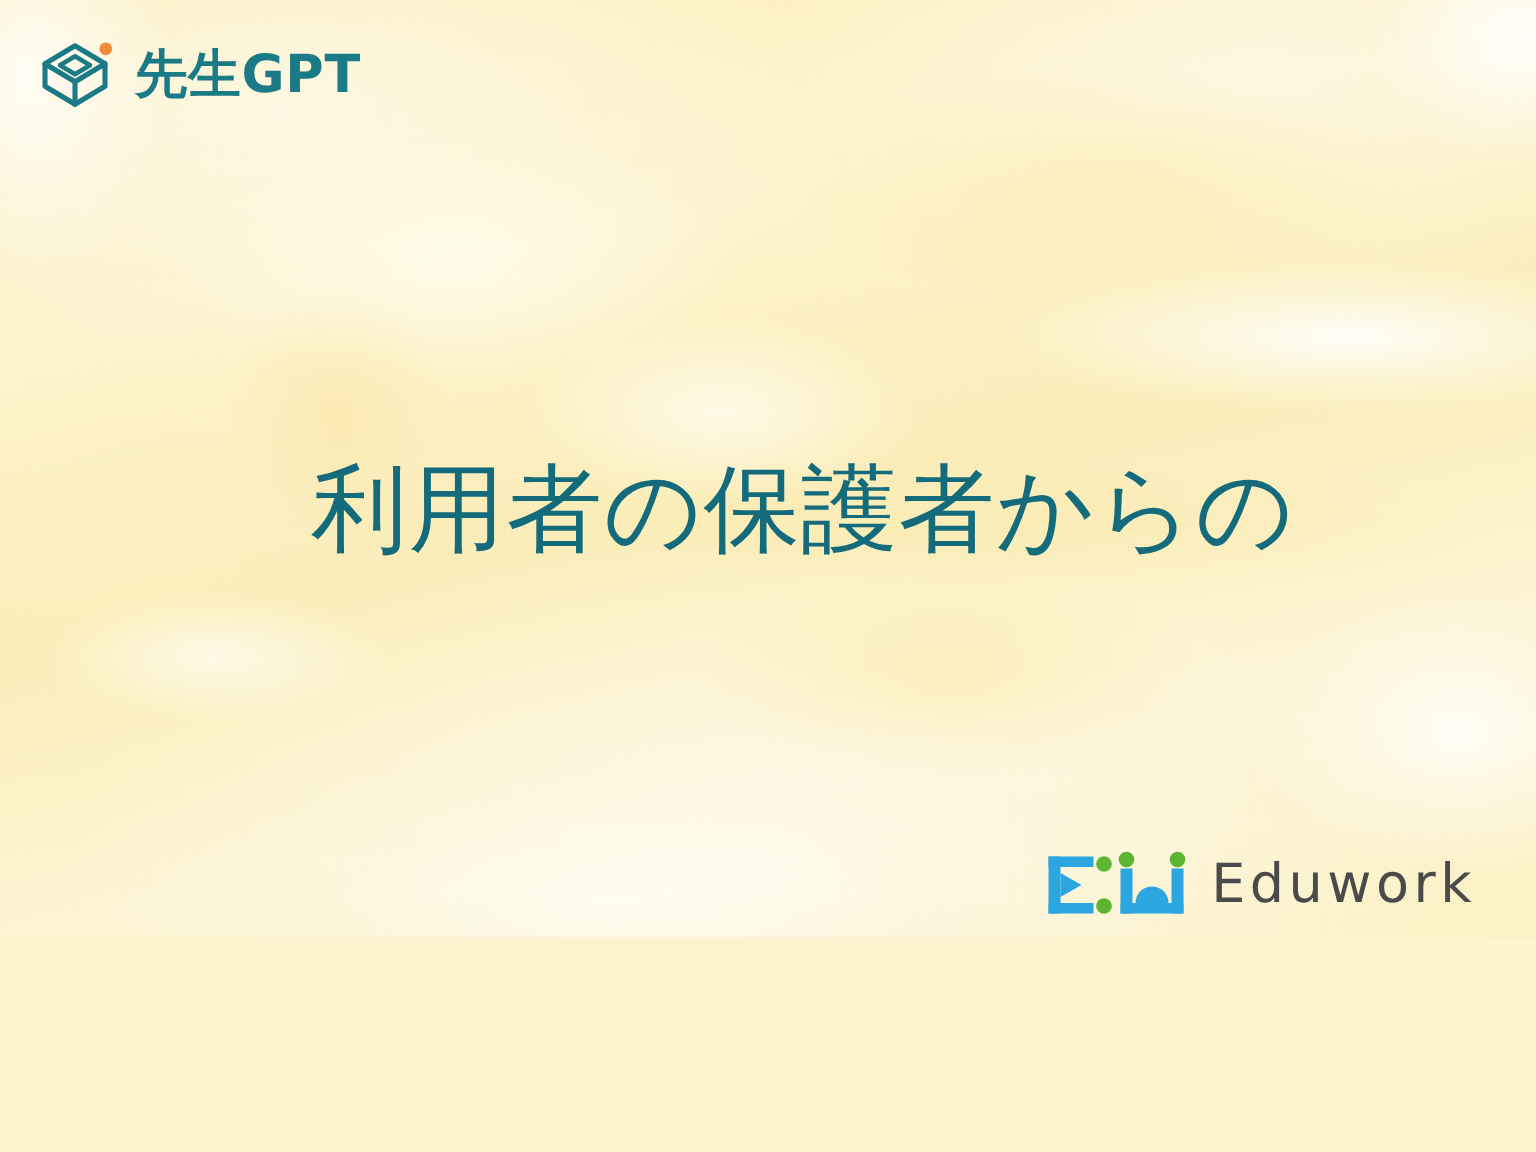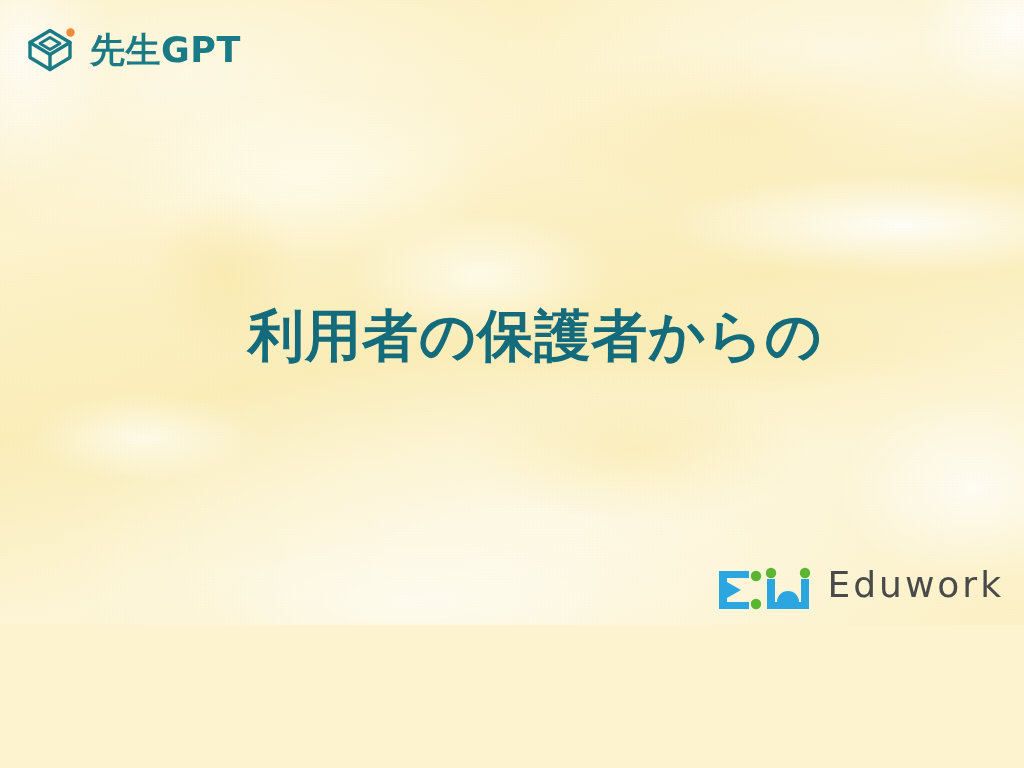--- a/index.html
+++ b/index.html
@@ -104,36 +104,36 @@
     position: absolute;
     left: 0;
     right: 0;
     top: 300px;
     text-align: center;
     z-index: 4;
   }
   .title-line {
     display: block;
     font-family: "DejaVu Sans", "Liberation Sans", sans-serif;
-    font-size: 56px;
-    font-weight: 700;
+    font-size: 64px;
+    font-weight: 400;
     color: #146b7c;
     line-height: 1.28;
     letter-spacing: 1px;
     white-space: nowrap;
     margin-left: 47px;
   }
 
   
   .footer-logo {
     position: absolute;
-    right: 20px;
+    right: 40px;
     bottom: 12px;
     display: flex;
-    align-items: flex-start;
+    align-items: center;
     gap: 14px;
     z-index: 5;
   }
   .footer-mark {
     width: 96px;
     height: 46px;
     display: block;
     flex: 0 0 auto;
   }
   .footer-wordmark {

